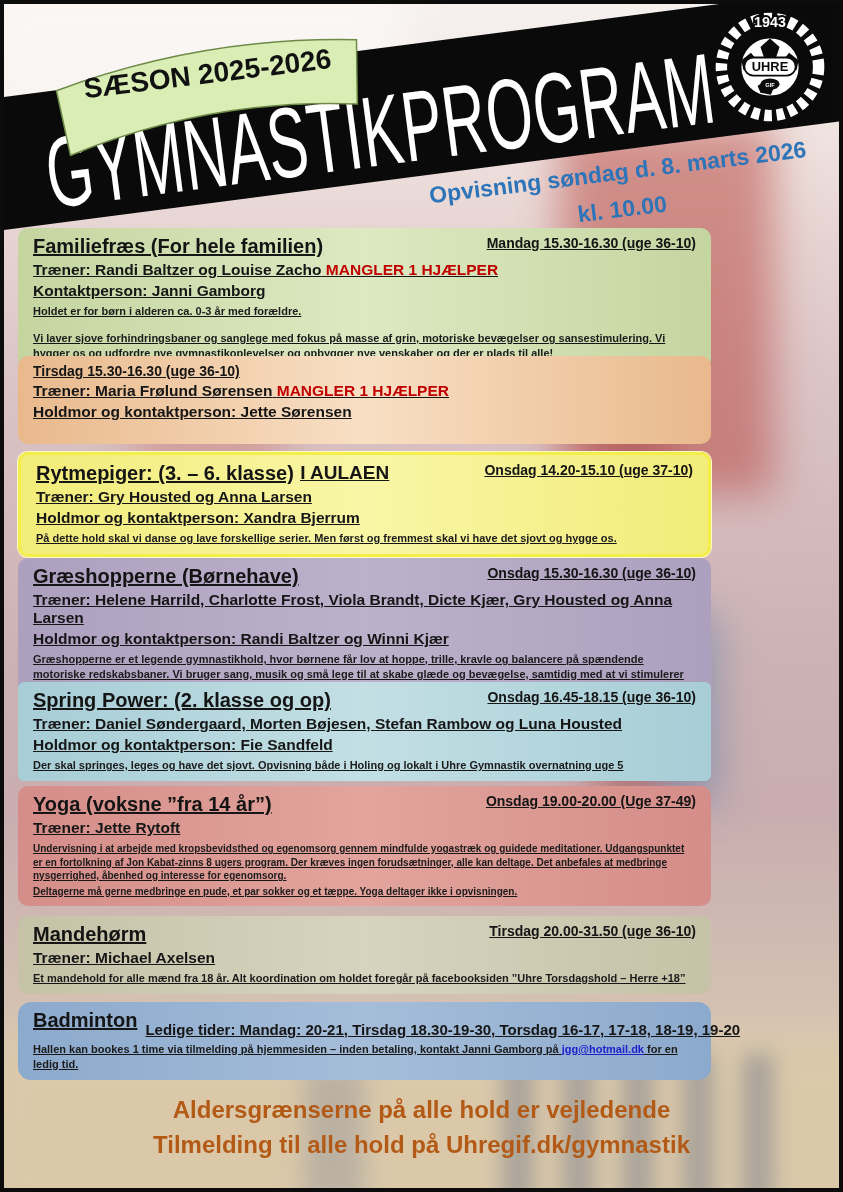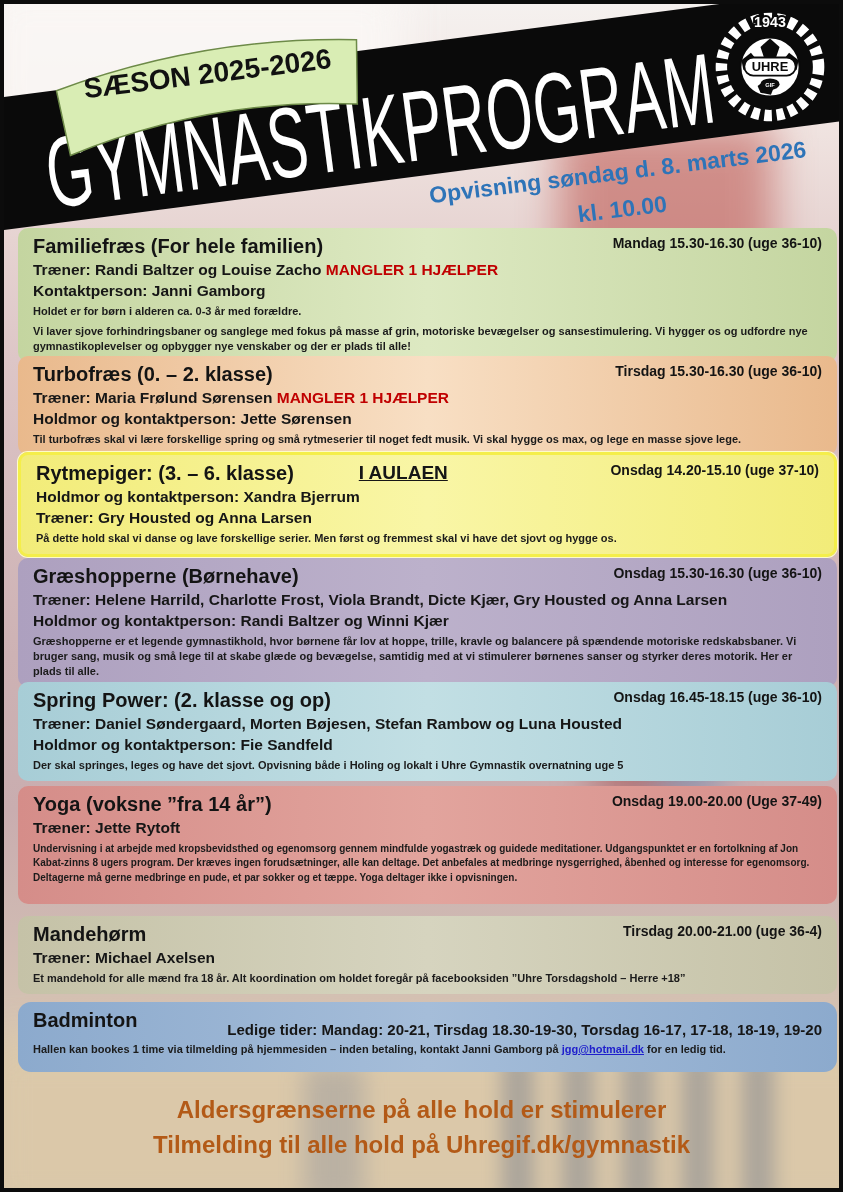--- a/index.html
+++ b/index.html
@@ -38,22 +38,22 @@
   .ribbon { position:absolute; left:48px; top:40px; width:316px; height:100px;
     transform:rotate(-7deg); transform-origin:50% 50%; }
   .ribbon svg { position:absolute; left:0; top:0; }
   .ribbon .label { position:absolute; left:0; top:14px; width:100%; text-align:center;
     font-size:28px; font-weight:700; color:#111; }
   .show-info { position:absolute; left:420px; top:150px; width:392px; text-align:center;
     transform:rotate(-7deg); font-weight:700; font-size:23px; line-height:37px; }
   .logo { position:absolute; right:6px; top:2px; width:126px; height:122px; }
 
   
-  .card { position:absolute; left:14px; width:819px; border-radius:10px;
-    padding:7px 15px 8px; color:#161616; }
+  .card { position:absolute; left:14px; width:693px; border-radius:10px;
+    padding:7px 15px 8px; color:#161616;text-decoration:underline; }
   .card-head { display:flex; justify-content:space-between; align-items:flex-start; gap:8px; }
   .card-head-3col { display:grid; grid-template-columns:1fr auto 1.15fr; align-items:flex-start; }
   .title { font-size:20px; font-weight:700; margin:0; color:#141414; }
   .sched { font-size:14px; font-weight:700; white-space:nowrap; color:#141414; text-align:right; }
   .loc { font-size:19px; font-weight:700; text-decoration:underline; text-align:center; }
   .line { font-size:15.5px; font-weight:700; margin:3px 0 0; }
   .alert { font-weight:700; }
   .desc { font-size:11px; font-weight:700; line-height:1.35; margin:4px 0 0; color:#1b1b1b; }
   .c0 { top:224px; min-height:114px; }
   .c1 { top:352px; min-height:88px; }
@@ -121,56 +121,54 @@
 
   <section class="card c0" style="background: linear-gradient(90deg, rgb(196, 213, 160), rgb(221, 233, 194) 50%, rgb(196, 213, 160));">
     <div class="card-head">
       <h2 class="title">Familiefræs (For hele familien)</h2>
       <div class="sched">Mandag 15.30-16.30 (uge 36-10)</div>
     </div>
     <p class="line"><span>Træner: Randi Baltzer og Louise Zacho</span>
       <span class="alert" style="color: rgb(192, 0, 0);">MANGLER 1 HJÆLPER</span></p>
     <p class="line">Kontaktperson: Janni Gamborg</p>
     <p class="desc">Holdet er for børn i alderen ca. 0-3 år med forældre.</p>
-    <p class="desc" style="margin-top:5px">Vi laver sjove forhindringsbaner og sanglege med fokus på masse af grin, motoriske bevægelser og sansestimulering. Vi hygger os og udfordre nye gymnastikoplevelser og opbygger nye venskaber og der er plads til alle!</p>
+    <p class="desc" style="margin-top:12px">Vi laver sjove forhindringsbaner og sanglege med fokus på masse af grin, motoriske bevægelser og sansestimulering. Vi hygger os og udfordre nye gymnastikoplevelser og opbygger nye venskaber og der er plads til alle!</p>
   </section>
 
   <section class="card c1" style="background: linear-gradient(90deg, rgb(233, 185, 140), rgb(248, 223, 196) 50%, rgb(233, 185, 140));">
     <div class="card-head">
-      <h2 class="title">Turbofræs (0. – 2. klasse)</h2>
       <div class="sched">Tirsdag 15.30-16.30 (uge 36-10)</div>
     </div>
     <p class="line"><span>Træner: Maria Frølund Sørensen</span>
       <span class="alert" style="color: rgb(192, 0, 0);">MANGLER 1 HJÆLPER</span></p>
     <p class="line">Holdmor og kontaktperson: Jette Sørensen</p>
-    <p class="desc">Til turbofræs skal vi lære forskellige spring og små rytmeserier til noget fedt musik. Vi skal hygge os max, og lege en masse sjove lege.</p>
   </section>
 
   <section class="card c2" style="background: linear-gradient(90deg, rgb(242, 236, 121), rgb(249, 246, 166) 50%, rgb(242, 236, 121));">
     <div class="card-head-3col">
       <h2 class="title">Rytmepiger: (3. – 6. klasse)</h2>
       <div class="loc">I AULAEN</div>
       <div class="sched">Onsdag 14.20-15.10 (uge 37-10)</div>
     </div>
+    <p class="line">Træner: Gry Housted og Anna Larsen</p>
     <p class="line">Holdmor og kontaktperson: Xandra Bjerrum</p>
-    <p class="line">Træner: Gry Housted og Anna Larsen</p>
     <p class="desc">På dette hold skal vi danse og lave forskellige serier. Men først og fremmest skal vi have det sjovt og hygge os.</p>
   </section>
 
   <section class="card c3" style="background: linear-gradient(90deg, rgb(173, 160, 191), rgb(188, 177, 203) 50%, rgb(173, 160, 191));">
     <div class="card-head">
       <h2 class="title">Græshopperne (Børnehave)</h2>
       <div class="sched">Onsdag 15.30-16.30 (uge 36-10)</div>
     </div>
     <p class="line">Træner: Helene Harrild, Charlotte Frost, Viola Brandt, Dicte Kjær, Gry Housted og Anna Larsen</p>
     <p class="line">Holdmor og kontaktperson: Randi Baltzer og Winni Kjær</p>
     <p class="desc">Græshopperne er et legende gymnastikhold, hvor børnene får lov at hoppe, trille, kravle og balancere på spændende motoriske redskabsbaner. Vi bruger sang, musik og små lege til at skabe glæde og bevægelse, samtidig med at vi stimulerer børnenes sanser og styrker deres motorik. Her er plads til alle.</p>
   </section>
 
-  <section class="card c4" style="background: linear-gradient(90deg, rgb(167, 205, 214), rgb(194, 223, 228) 50%, rgb(167, 205, 214));">
+  <section class="card c4" style="background: linear-gradient(90deg, rgb(167, 205, 214), rgb(194, 223, 228) 50%, rgb(167, 205, 214)); border-radius: 6px;">
     <div class="card-head">
       <h2 class="title">Spring Power: (2. klasse og op)</h2>
       <div class="sched">Onsdag 16.45-18.15 (uge 36-10)</div>
     </div>
     <p class="line">Træner: Daniel Søndergaard, Morten Bøjesen, Stefan Rambow og Luna Housted</p>
     <p class="line">Holdmor og kontaktperson: Fie Sandfeld</p>
     <p class="desc">Der skal springes, leges og have det sjovt. Opvisning både i Holing og lokalt i Uhre Gymnastik overnatning uge 5</p>
   </section>
 
   <section class="card c5" style="background: linear-gradient(90deg, rgb(213, 141, 137), rgb(226, 164, 157) 50%, rgb(213, 141, 137));">
@@ -179,30 +177,30 @@
       <div class="sched">Onsdag 19.00-20.00 (Uge 37-49)</div>
     </div>
     <p class="line">Træner: Jette Rytoft</p>
     <p class="desc">Undervisning i at arbejde med kropsbevidsthed og egenomsorg gennem mindfulde yogastræk og guidede meditationer. Udgangspunktet er en fortolkning af Jon Kabat-zinns 8 ugers program. Der kræves ingen forudsætninger, alle kan deltage. Det anbefales at medbringe nysgerrighed, åbenhed og interesse for egenomsorg.</p>
     <p class="desc" style="margin-top:2px">Deltagerne må gerne medbringe en pude, et par sokker og et tæppe. Yoga deltager ikke i opvisningen.</p>
   </section>
 
   <section class="card c6" style="background: linear-gradient(90deg, rgb(197, 194, 167), rgb(214, 212, 191) 50%, rgb(197, 194, 167));">
     <div class="card-head">
       <h2 class="title">Mandehørm</h2>
-      <div class="sched">Tirsdag 20.00-21.00 (uge 36-4)</div>
+      <div class="sched">Tirsdag 20.00-31.50 (uge 36-10)</div>
     </div>
     <p class="line">Træner: Michael Axelsen</p>
     <p class="desc">Et mandehold for alle mænd fra 18 år. Alt koordination om holdet foregår på facebooksiden ”Uhre Torsdagshold – Herre +18”</p>
   </section>
 
   <section class="card c7" style="background: linear-gradient(90deg, rgb(140, 170, 205), rgb(165, 189, 217) 50%, rgb(140, 170, 205));">
     <div class="card-head">
       <h2 class="title">Badminton</h2>
       <div class="sched-sm">Ledige tider: Mandag: 20-21, Tirsdag 18.30-19-30, Torsdag 16-17, 17-18, 18-19, 19-20</div>
     </div>
     <p class="desc"><span>Hallen kan bookes 1 time via tilmelding på hjemmesiden – inden betaling, kontakt Janni Gamborg på </span><a class="email" style="color: rgb(32, 32, 204);">jgg@hotmail.dk</a><span> for en ledig tid.</span></p>
   </section>
 
-  <div class="footer-line f1" style="color: rgb(179, 90, 23);">Aldersgrænserne på alle hold er stimulerer</div>
+  <div class="footer-line f1" style="color: rgb(179, 90, 23);">Aldersgrænserne på alle hold er vejledende</div>
   <div class="footer-line f2" style="color: rgb(179, 90, 23);">Tilmelding til alle hold på Uhregif.dk/gymnastik</div>
 
 </div>
 
 </body></html>

